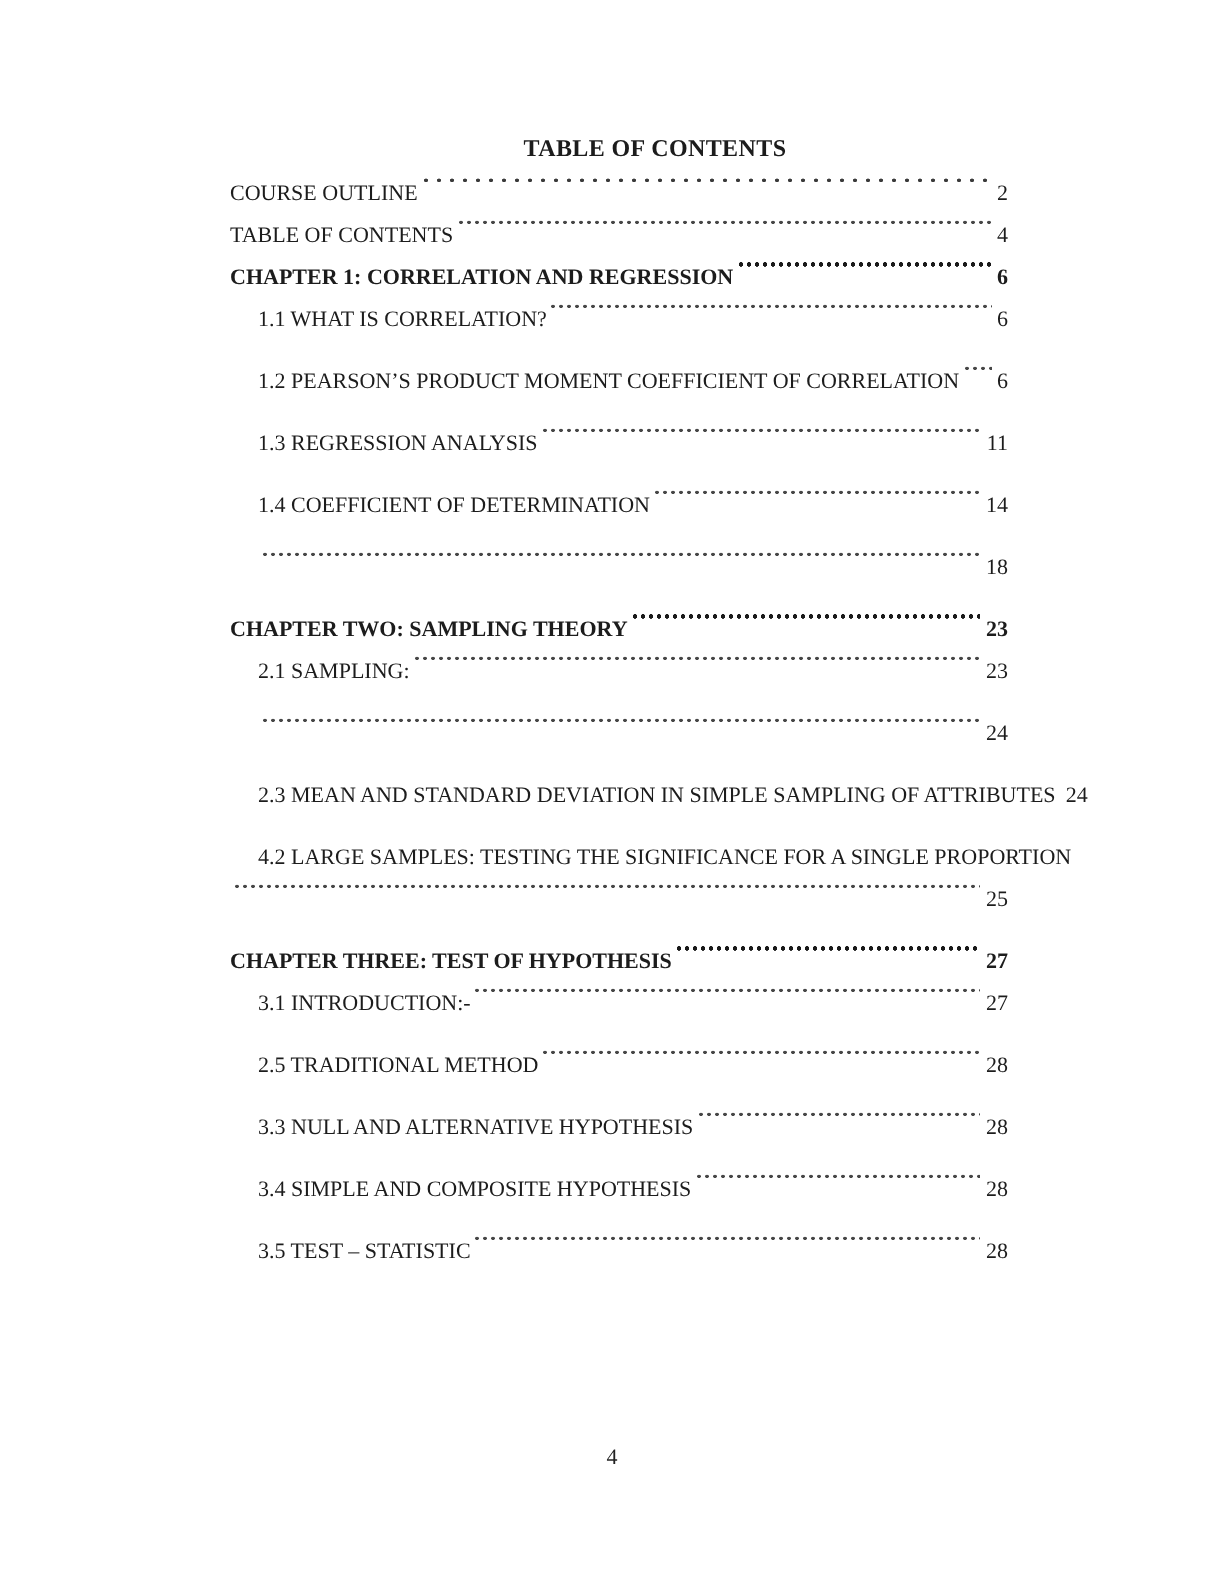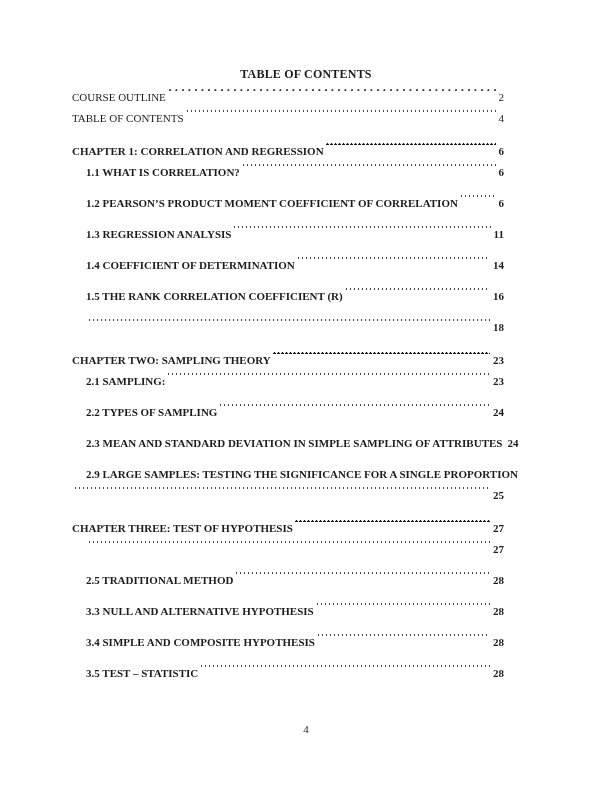--- a/index.html
+++ b/index.html
@@ -15,41 +15,41 @@
     font-family: "Liberation Serif", "DejaVu Serif", serif;
     color: #1c1c1c;
     -webkit-font-smoothing: antialiased;
   }
   .page {
     position: absolute;
     top: 0; left: 0;
     width: 612px;
     height: 608px;
     box-sizing: border-box;
-    padding: 64px 72px 0 72px; 
+    padding: 64px 72px 0 115px; 
   }
   .title {
     font-size: 12px;
     font-weight: bold;
     line-height: 21px;
     text-align: center;
     margin: 0 0 2px 0;
     letter-spacing: 0.2px;
   }
   .toc-row {
     display: flex;
     align-items: center;
     line-height: 21px;
     font-size: 11px;
     margin: 0 36px 0 0; 
   }
-  .toc-row.toc2 { padding-left: 14px; margin-bottom: 10px; font-weight: bold; }
+  .toc-row.toc2 { padding-left: 14px; margin-bottom: 10px; }
   .toc-row.toc2.tight { margin-bottom: 0; }      
   .toc-row.toc2.cont  { padding-left: 0; }       
-  .toc-row.bold { font-weight: bold; margin-top: 12px; }
+  .toc-row.bold { font-weight: bold; }
   .label { white-space: nowrap; }
   .leader {
     flex: 1 1 auto;
     min-width: 0;
     height: 5px;
     margin: 0 3px 0 2px;
     align-self: baseline;
     background-image: radial-gradient(circle at 1.5px 3.2px, #474747 0.8px, rgba(0,0,0,0) 1px);
     background-size: 4px 5px;
     background-repeat: repeat-x;
@@ -110,61 +110,56 @@
         <span class="label">1.3 REGRESSION ANALYSIS</span>
         <span class="leader"></span>
         <span class="pagenum">11</span>
       </div>
       <div class="toc-row toc2">
         <span class="label">1.4 COEFFICIENT OF DETERMINATION</span>
         <span class="leader"></span>
         <span class="pagenum">14</span>
       </div>
       <div class="toc-row toc2">
-        <span class="label">1.5 THE RANK CORRELATION COEFFICIENT (R)</span>
-        <span class="leader"></span>
-        <span class="pagenum">16</span>
-      </div>
-      <div class="toc-row toc2">
         <span class="leader"></span>
         <span class="pagenum">18</span>
       </div>
       <div class="toc-row toc1 bold">
         <span class="label">CHAPTER TWO: SAMPLING THEORY</span>
         <span class="leader"></span>
         <span class="pagenum">23</span>
       </div>
       <div class="toc-row toc2">
         <span class="label">2.1 SAMPLING:</span>
         <span class="leader"></span>
         <span class="pagenum">23</span>
       </div>
       <div class="toc-row toc2">
-        <span class="label">2.2 TYPES OF SAMPLING</span>
         <span class="leader"></span>
         <span class="pagenum">24</span>
       </div>
       <div class="toc-row toc2">
         <span class="label">2.3 MEAN AND STANDARD DEVIATION IN SIMPLE SAMPLING OF ATTRIBUTES</span>
         <span class="leader none"></span>
         <span class="pagenum">24</span>
       </div>
       <div class="toc-row toc2 tight">
-        <span class="label">2.9 LARGE SAMPLES: TESTING THE SIGNIFICANCE FOR A SINGLE PROPORTION</span>
+        <span class="label">4.2 LARGE SAMPLES: TESTING THE SIGNIFICANCE FOR A SINGLE PROPORTION</span>
       </div>
       <div class="toc-row toc2 cont">
         <span class="leader"></span>
         <span class="pagenum">25</span>
       </div>
       <div class="toc-row toc1 bold">
         <span class="label">CHAPTER THREE: TEST OF HYPOTHESIS</span>
         <span class="leader"></span>
         <span class="pagenum">27</span>
       </div>
       <div class="toc-row toc2">
+        <span class="label">3.1 INTRODUCTION:-</span>
         <span class="leader"></span>
         <span class="pagenum">27</span>
       </div>
       <div class="toc-row toc2">
         <span class="label">2.5 TRADITIONAL METHOD</span>
         <span class="leader"></span>
         <span class="pagenum">28</span>
       </div>
       <div class="toc-row toc2">
         <span class="label">3.3 NULL AND ALTERNATIVE HYPOTHESIS</span>

